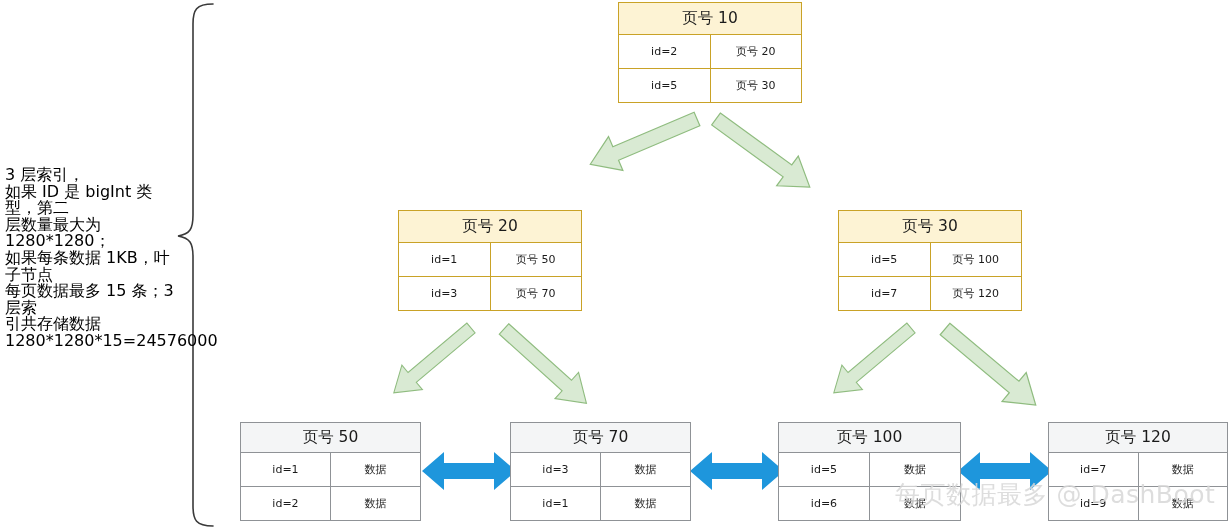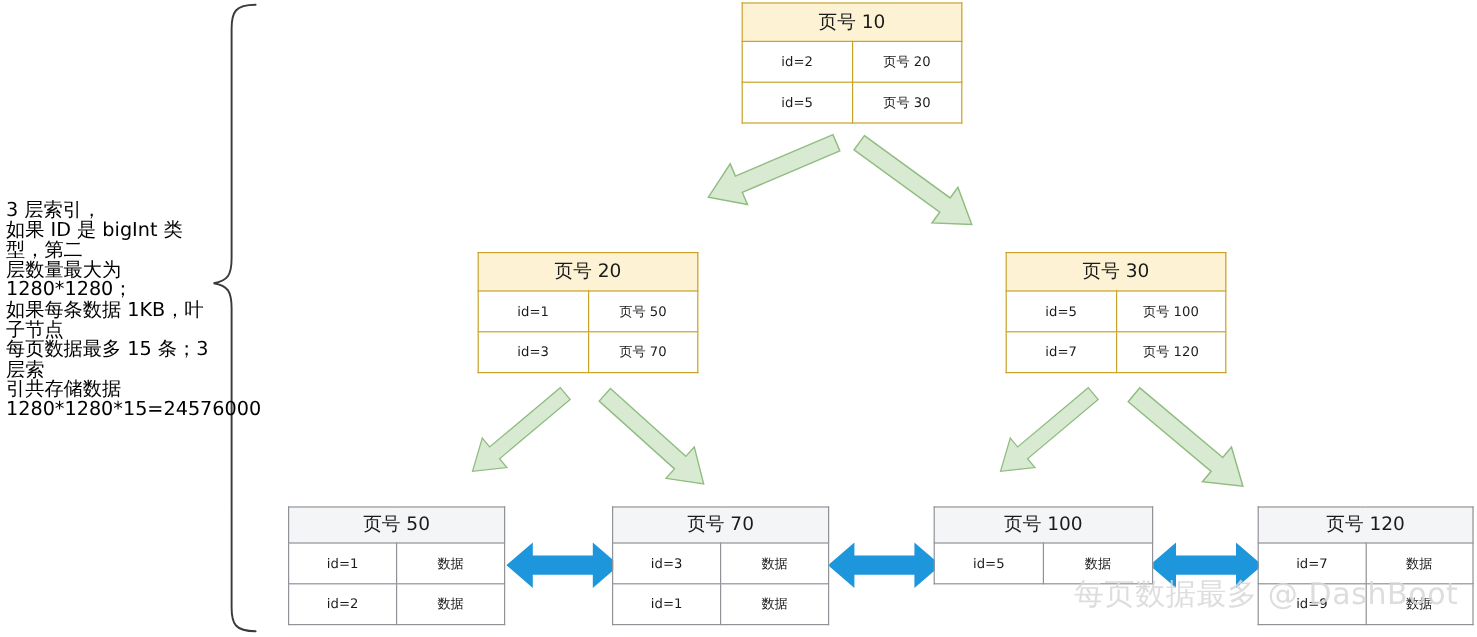--- a/index.html
+++ b/index.html
@@ -214,20 +214,24 @@
   <div class="node leaf" style="left:778px;top:422px;width:183px;">
     <table>
       <tbody>
           <tr>
             <td class="hdr" colspan="2">页号 100</td>
           </tr>
       <tr>
         <td class="key">id=5</td>
         <td>数据</td>
       </tr>
+      <tr>
+        <td class="key">id=6</td>
+        <td>数据</td>
+      </tr>
     </tbody>
       </table>
   </div>
 
   <div class="node leaf" style="left:1048px;top:422px;width:180px;">
     <table>
       <tbody>
           <tr>
             <td class="hdr" colspan="2">页号 120</td>
           </tr>

